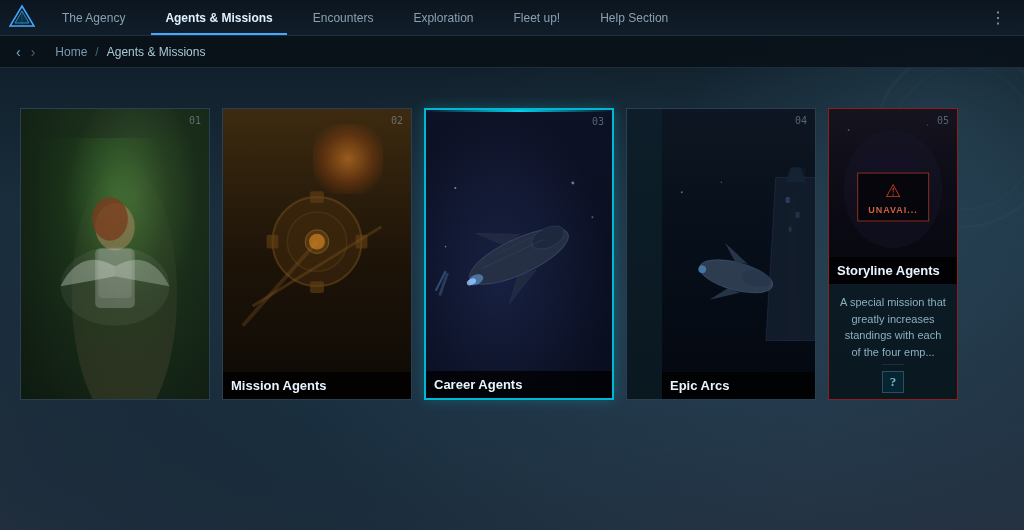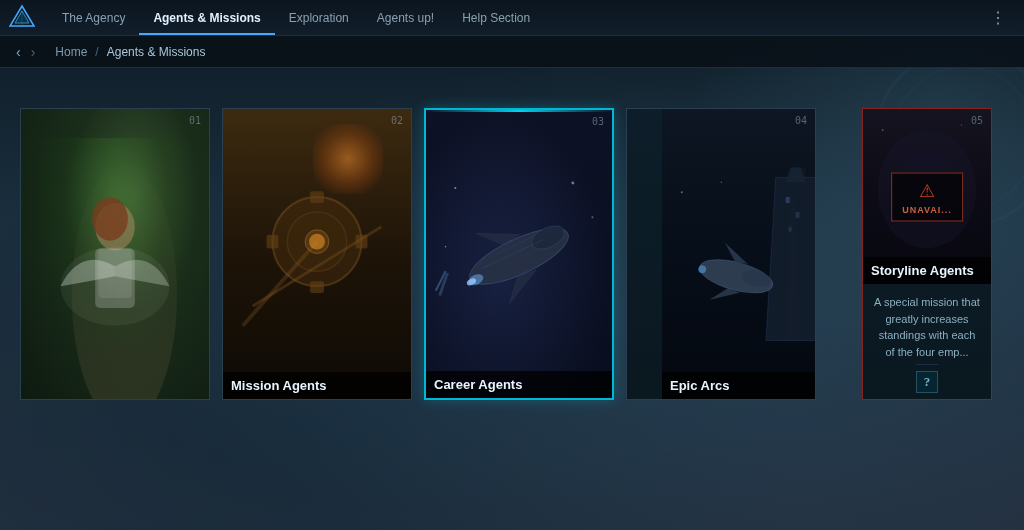--- a/index.html
+++ b/index.html
@@ -55,21 +55,21 @@
 
     .nav-logo svg {
       width: 28px;
       height: 28px;
     }
 
     .nav-items {
       display: flex;
       align-items: flex-start;
       height: 100%;
-      gap: 0;
+      gap: 12px;
       flex: 1;
     }
 
     .nav-item {
       padding: 0 14px;
       display: flex;
       align-items: center;
       font-size: 12px;
       color: #8aa0b0;
       cursor: pointer;
@@ -178,21 +178,20 @@
       height: 292px;
     }
 
     .card.active {
       border: 2px solid #00b8d4;
       box-shadow: 0 0 12px rgba(0,184,212,0.3), inset 0 0 8px rgba(0,184,212,0.05);
     }
 
     .card.unavailable {
       border: 1px solid #8b2020;
-      margin-left: 34px;
     }
 
     
     .card-number {
       position: absolute;
       top: 6px;
       right: 8px;
       font-size: 10px;
       color: rgba(150,180,200,0.5);
       font-family: monospace;
@@ -386,24 +385,27 @@
   </div>
 
   <div class="nav-items">
     <div class="nav-item">
       <span>The Agency</span>
     </div>
     <div class="nav-item active">
       <span>Agents &amp; Missions</span>
     </div>
     <div class="nav-item">
+      <span>Encounters</span>
+    </div>
+    <div class="nav-item">
       <span>Exploration</span>
     </div>
     <div class="nav-item">
-      <span>Agents up!</span>
+      <span>Fleet up!</span>
     </div>
     <div class="nav-item">
       <span>Help   Section</span>
     </div>
   </div>
 
   <div class="nav-more">⋮</div>
 </nav>
 
 <div class="breadcrumb-bar">

